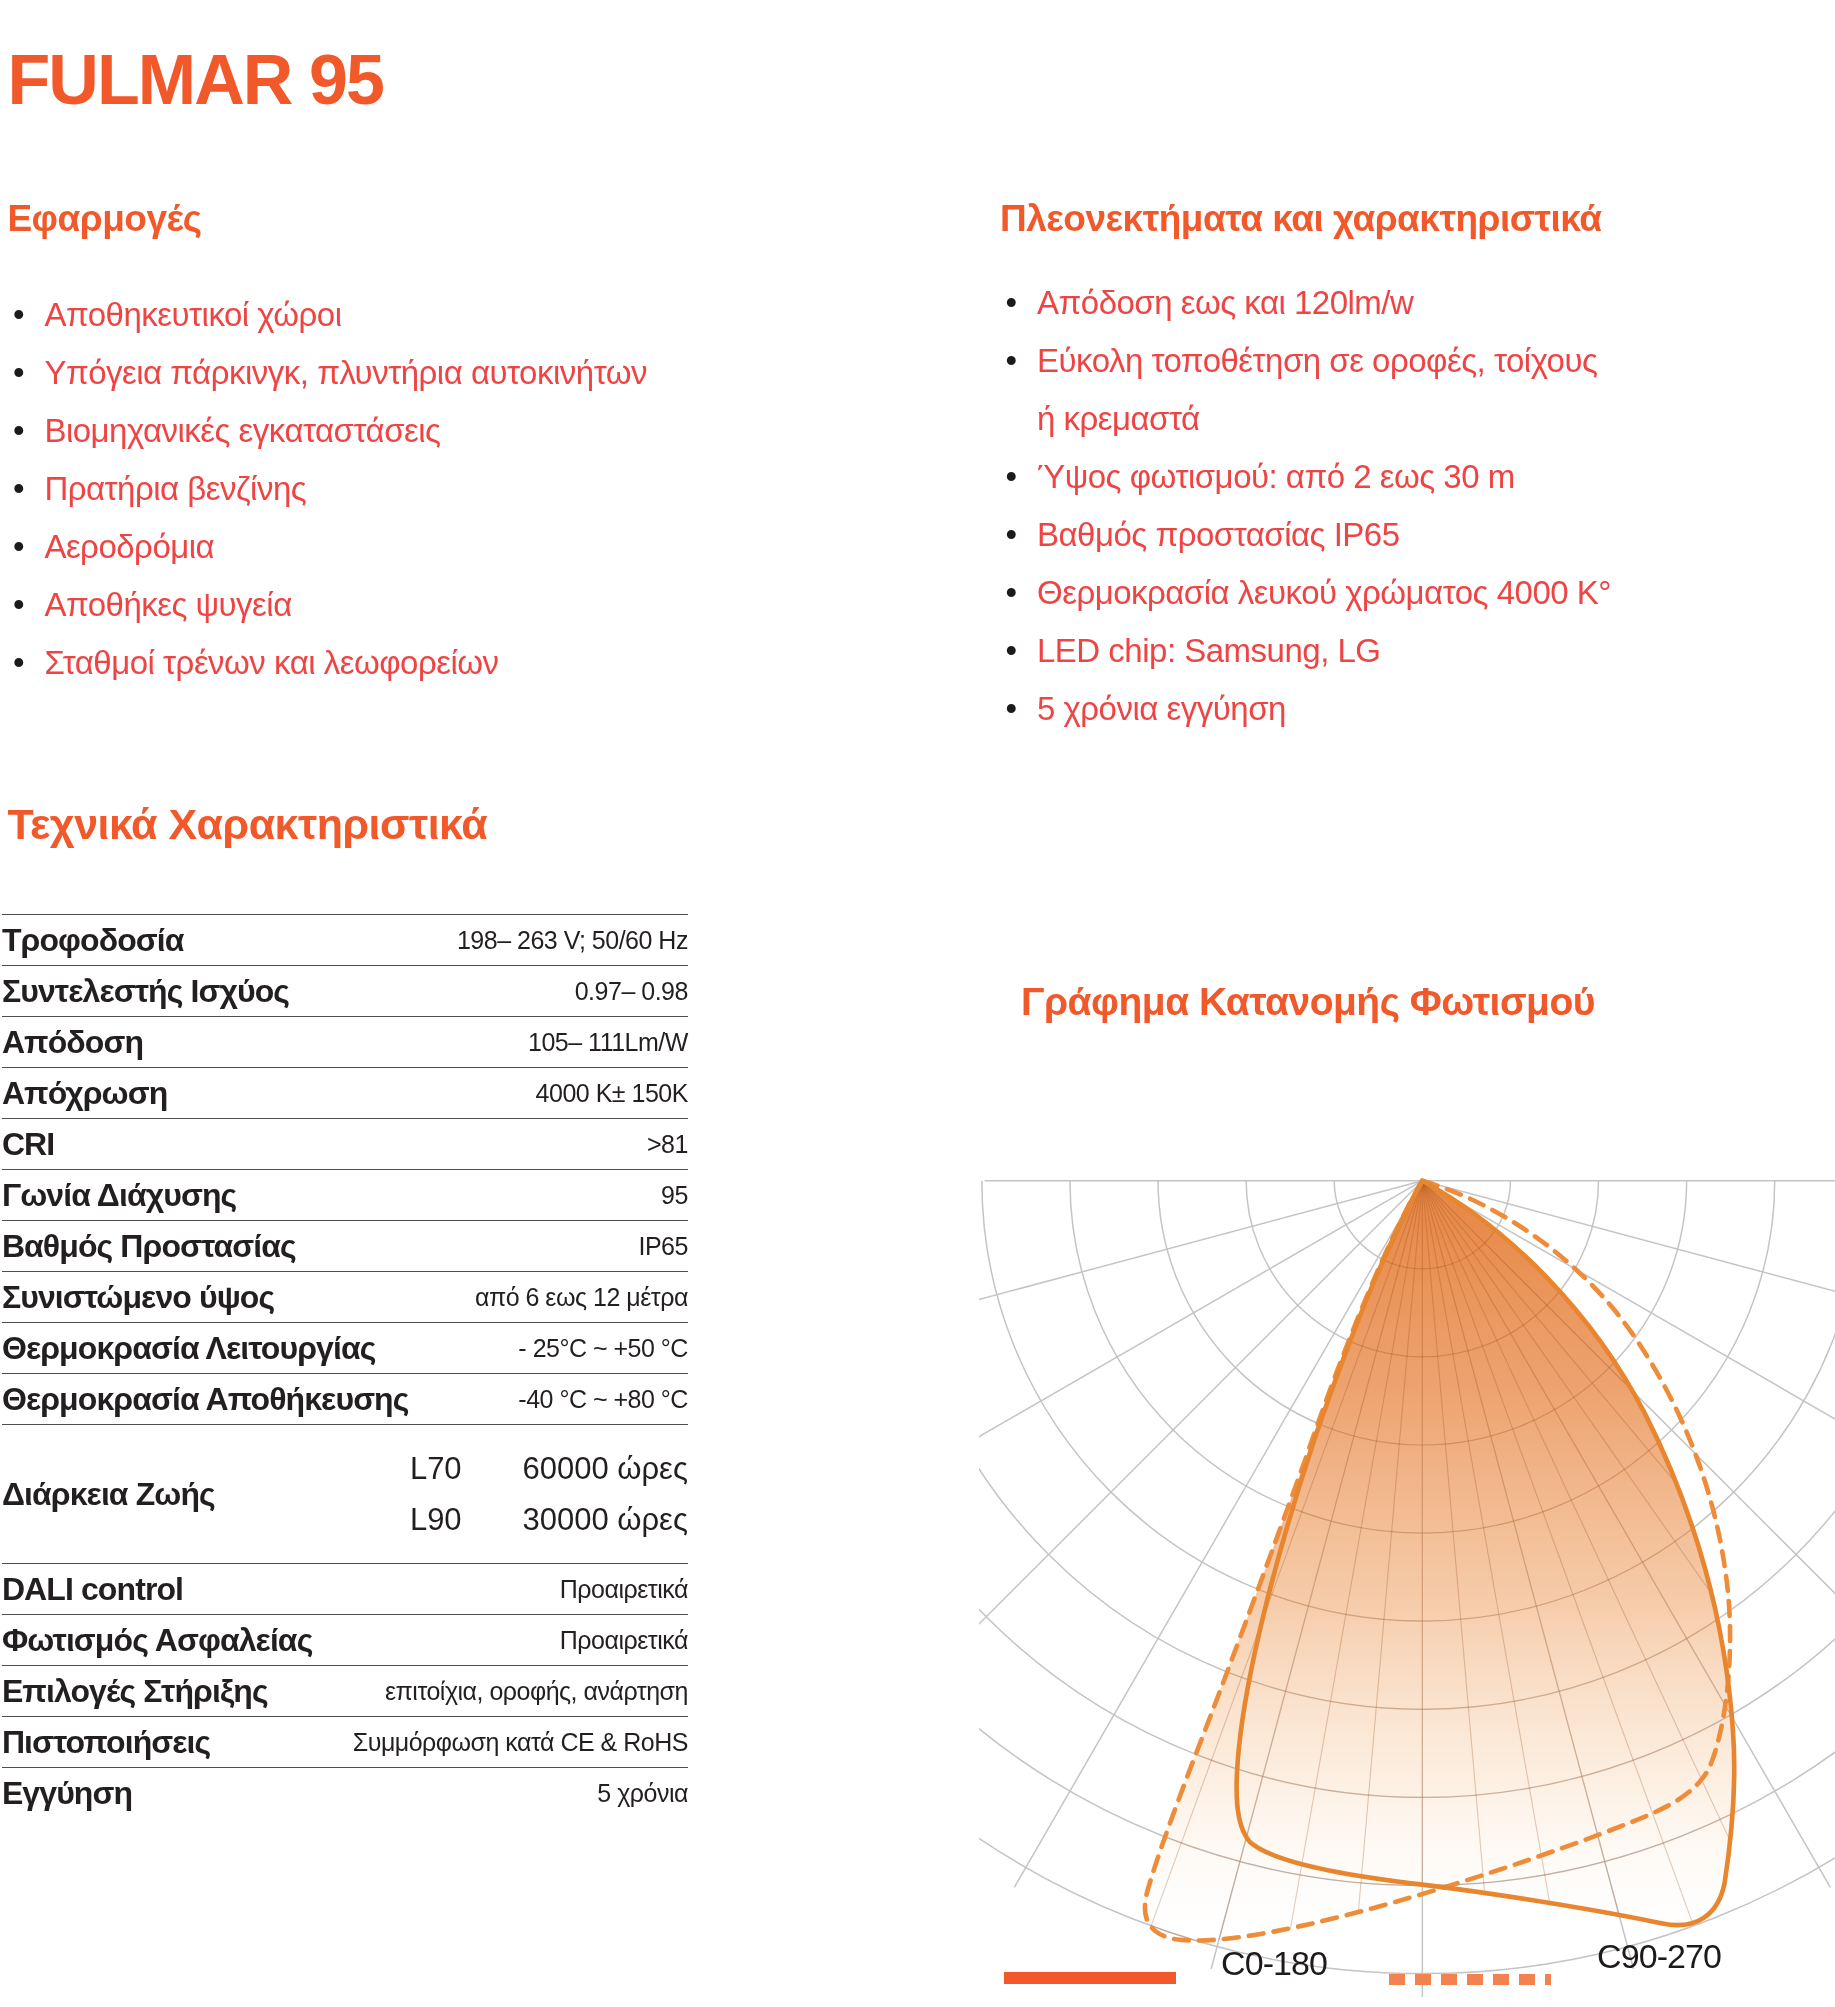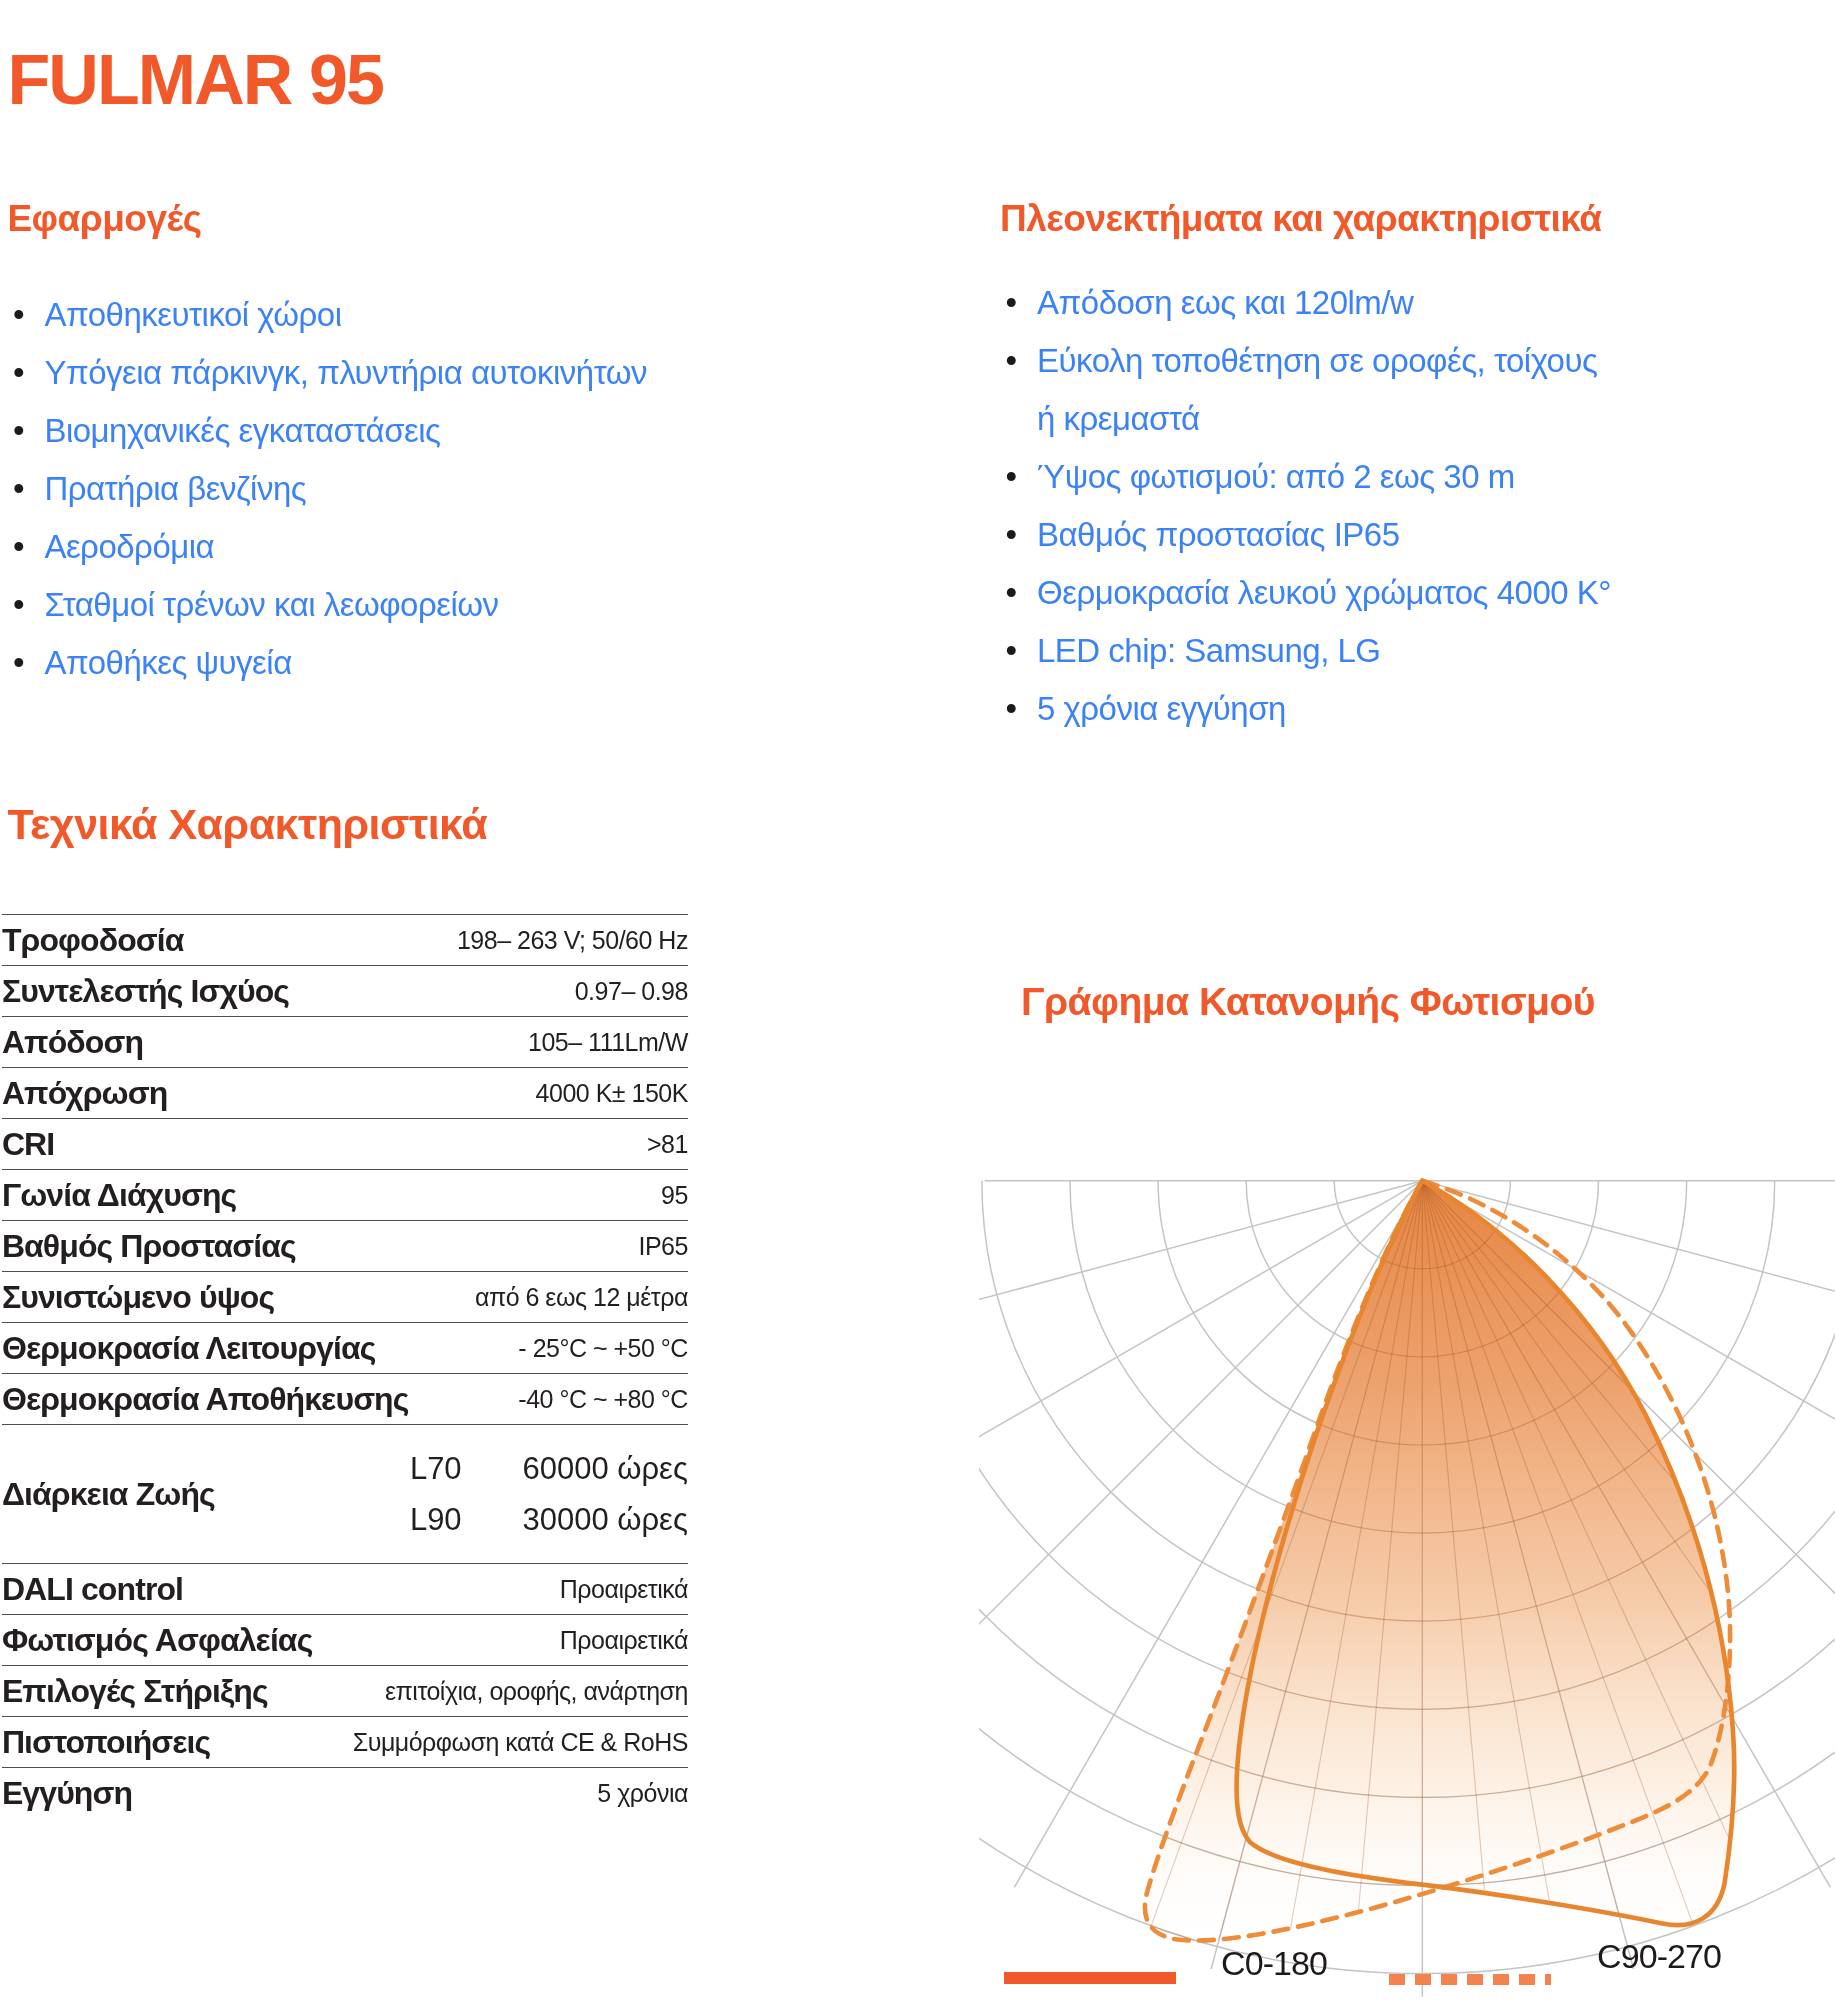--- a/index.html
+++ b/index.html
@@ -16,21 +16,21 @@
   }
   .section-heading{
     font-size:37px;font-weight:700;color:#F1592B;letter-spacing:-0.5px;
   }
   #applications-heading{left:7.4px;top:198px;}
   #advantages-heading{left:1000px;top:198px;}
   #specs-heading{left:7.4px;top:800px;font-size:43px;}
   #chart-heading{left:1002px;top:980px;width:612px;text-align:center;font-size:39px;}
 
   ul.bullet-list{
-    list-style:none;margin:0;padding:0;font-size:33px;line-height:58px;color:#3b82f6;
+    list-style:none;margin:0;padding:0;font-size:33px;line-height:58px;color:#ef4444;
   }
   ul.bullet-list li{
     position:relative;padding-left:37px;white-space:pre-line;letter-spacing:-0.5px;
   }
   ul.bullet-list li::before{
     content:"\2022";position:absolute;left:5.6px;top:0;color:#1E1A1B;
   }
   #applications-list{left:7.4px;top:286px;width:724px;}
   #advantages-list{left:1000px;top:274px;width:816px;}
 
@@ -68,22 +68,22 @@
 <h1 id="main-title" class="abs">FULMAR 95</h1>
 
 <div id="applications-heading" class="abs section-heading">Εφαρμογές</div>
 
 <ul id="applications-list" class="abs bullet-list">
   <li>Αποθηκευτικοί χώροι</li>
   <li>Υπόγεια πάρκινγκ, πλυντήρια αυτοκινήτων</li>
   <li>Βιομηχανικές εγκαταστάσεις</li>
   <li>Πρατήρια βενζίνης</li>
   <li>Αεροδρόμια</li>
+  <li>Αποθήκες ψυγεία</li>
   <li>Σταθμοί τρένων και λεωφορείων</li>
-  <li>Αποθήκες ψυγεία</li>
 </ul>
 
 <div id="advantages-heading" class="abs section-heading">Πλεονεκτήματα και χαρακτηριστικά</div>
 
 <ul id="advantages-list" class="abs bullet-list">
   <li>Απόδοση εως και 120lm/w</li>
   <li>Εύκολη τοποθέτηση σε οροφές, τοίχους
 ή κρεμαστά</li>
   <li>Ύψος φωτισμού: από 2 εως 30 m</li>
   <li>Βαθμός προστασίας IP65</li>

